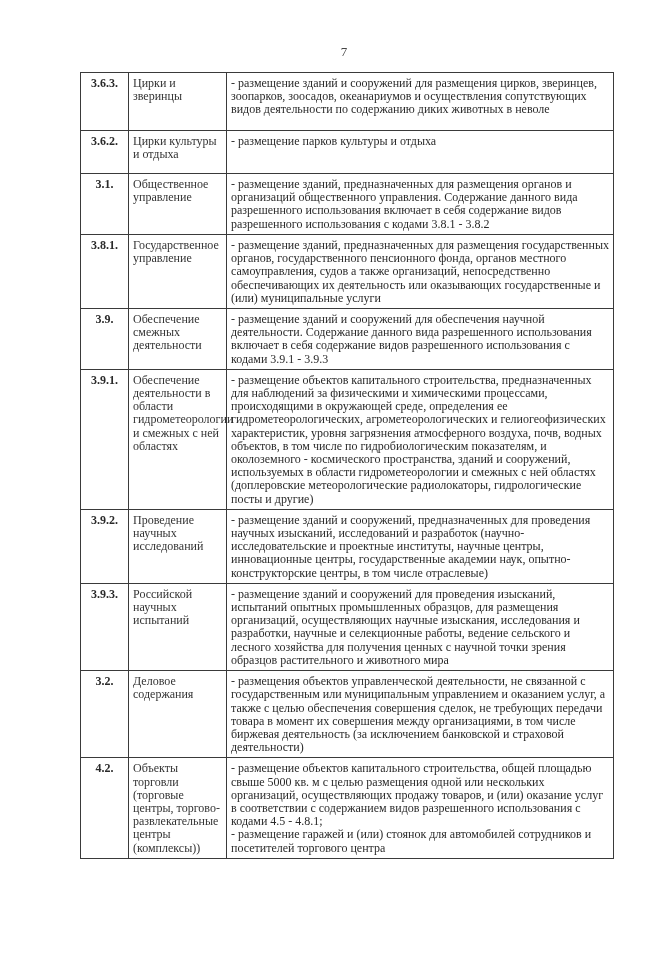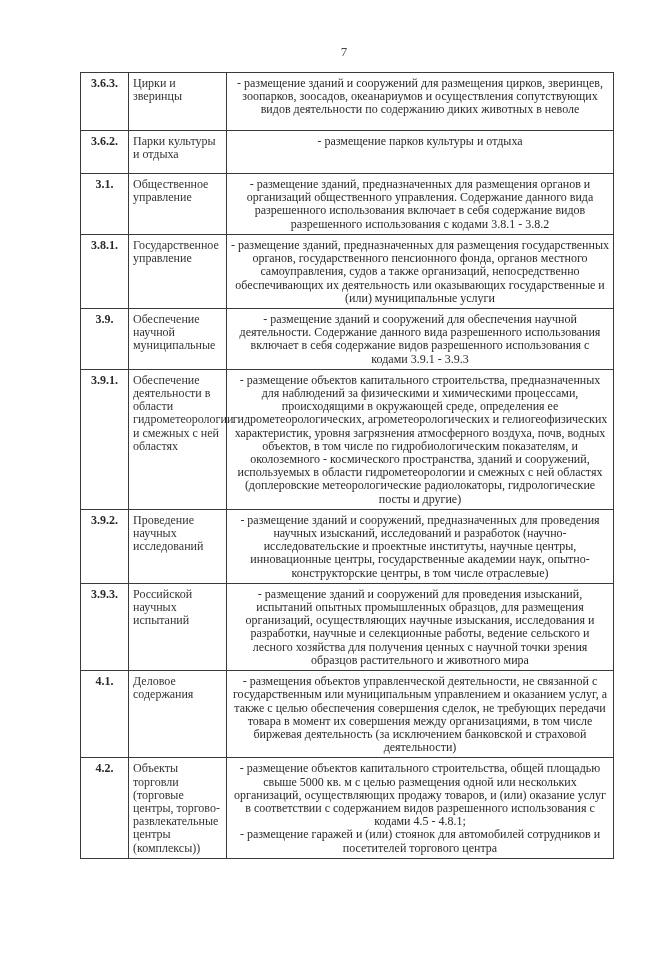--- a/index.html
+++ b/index.html
@@ -47,21 +47,20 @@
       text-align: center;
       padding-left: 2px !important;
       padding-right: 2px !important;
     }
     .cell-name {
       color: #333;
     }
     .cell-desc {
       color: #2a2a2a;
       white-space: pre-line;
-      text-align: center;
     }
   </style>
 </head>
 <body>
 
 <div class="page-number">7</div>
 
 <table class="doc-table">
   <colgroup>
     <col class="c-code">
@@ -69,55 +68,55 @@
     <col class="c-desc">
   </colgroup>
   <tbody>
     <tr style="height:58px">
       <td class="cell-code">3.6.3.</td>
       <td class="cell-name">Цирки и зверинцы</td>
       <td class="cell-desc">- размещение зданий и сооружений для размещения цирков, зверинцев, зоопарков, зоосадов, океанариумов и осуществления сопутствующих видов деятельности по содержанию диких животных в неволе</td>
     </tr>
     <tr style="height:43px">
       <td class="cell-code">3.6.2.</td>
-      <td class="cell-name">Парки культуры и отдыха</td>
+      <td class="cell-name">Цирки культуры и отдыха</td>
       <td class="cell-desc">- размещение парков культуры и отдыха</td>
     </tr>
     <tr style="height:61px">
       <td class="cell-code">3.1.</td>
       <td class="cell-name">Общественное управление</td>
       <td class="cell-desc">- размещение зданий, предназначенных для размещения органов и организаций общественного управления. Содержание данного вида разрешенного использования включает в себя содержание видов разрешенного использования с кодами 3.8.1 - 3.8.2</td>
     </tr>
     <tr style="height:59px">
       <td class="cell-code">3.8.1.</td>
       <td class="cell-name">Государственное управление</td>
       <td class="cell-desc">- размещение зданий, предназначенных для размещения государственных органов, государственного пенсионного фонда, органов местного самоуправления, судов а также организаций, непосредственно обеспечивающих их деятельность или оказывающих государственные и (или) муниципальные услуги</td>
     </tr>
     <tr style="height:49px">
       <td class="cell-code">3.9.</td>
-      <td class="cell-name">Обеспечение научной муниципальные</td>
+      <td class="cell-name">Обеспечение смежных деятельности</td>
       <td class="cell-desc">- размещение зданий и сооружений для обеспечения научной деятельности. Содержание данного вида разрешенного использования включает в себя содержание видов разрешенного использования с кодами 3.9.1 - 3.9.3</td>
     </tr>
     <tr style="height:121px">
       <td class="cell-code">3.9.1.</td>
       <td class="cell-name">Обеспечение деятельности в области гидрометеорологии и смежных с ней областях</td>
       <td class="cell-desc">- размещение объектов капитального строительства, предназначенных для наблюдений за физическими и химическими процессами, происходящими в окружающей среде, определения ее гидрометеорологических, агрометеорологических и гелиогеофизических характеристик, уровня загрязнения атмосферного воздуха, почв, водных объектов, в том числе по гидробиологическим показателям, и околоземного - космического пространства, зданий и сооружений, используемых в области гидрометеорологии и смежных с ней областях (доплеровские метеорологические радиолокаторы, гидрологические посты и другие)</td>
     </tr>
     <tr style="height:60px">
       <td class="cell-code">3.9.2.</td>
       <td class="cell-name">Проведение научных исследований</td>
       <td class="cell-desc">- размещение зданий и сооружений, предназначенных для проведения научных изысканий, исследований и разработок (научно-исследовательские и проектные институты, научные центры, инновационные центры, государственные академии наук, опытно-конструкторские центры, в том числе отраслевые)</td>
     </tr>
     <tr style="height:70px">
       <td class="cell-code">3.9.3.</td>
       <td class="cell-name">Российской научных испытаний</td>
       <td class="cell-desc">- размещение зданий и сооружений для проведения изысканий, испытаний опытных промышленных образцов, для размещения организаций, осуществляющих научные изыскания, исследования и разработки, научные и селекционные работы, ведение сельского и лесного хозяйства для получения ценных с научной точки зрения образцов растительного и животного мира</td>
     </tr>
     <tr style="height:71px">
-      <td class="cell-code">4.1.</td>
+      <td class="cell-code">3.2.</td>
       <td class="cell-name">Деловое содержания</td>
       <td class="cell-desc">- размещения объектов управленческой деятельности, не связанной с государственным или муниципальным управлением и оказанием услуг, а также с целью обеспечения совершения сделок, не требующих передачи товара в момент их совершения между организациями, в том числе биржевая деятельность (за исключением банковской и страховой деятельности)</td>
     </tr>
     <tr style="height:100px">
       <td class="cell-code">4.2.</td>
       <td class="cell-name">Объекты торговли (торговые центры, торгово-развлекательные центры (комплексы))</td>
       <td class="cell-desc">- размещение объектов капитального строительства, общей площадью свыше 5000 кв. м с целью размещения одной или нескольких организаций, осуществляющих продажу товаров, и (или) оказание услуг в соответствии с содержанием видов разрешенного использования с кодами 4.5 - 4.8.1;
 - размещение гаражей и (или) стоянок для автомобилей сотрудников и посетителей торгового центра</td>
     </tr>
   </tbody>

